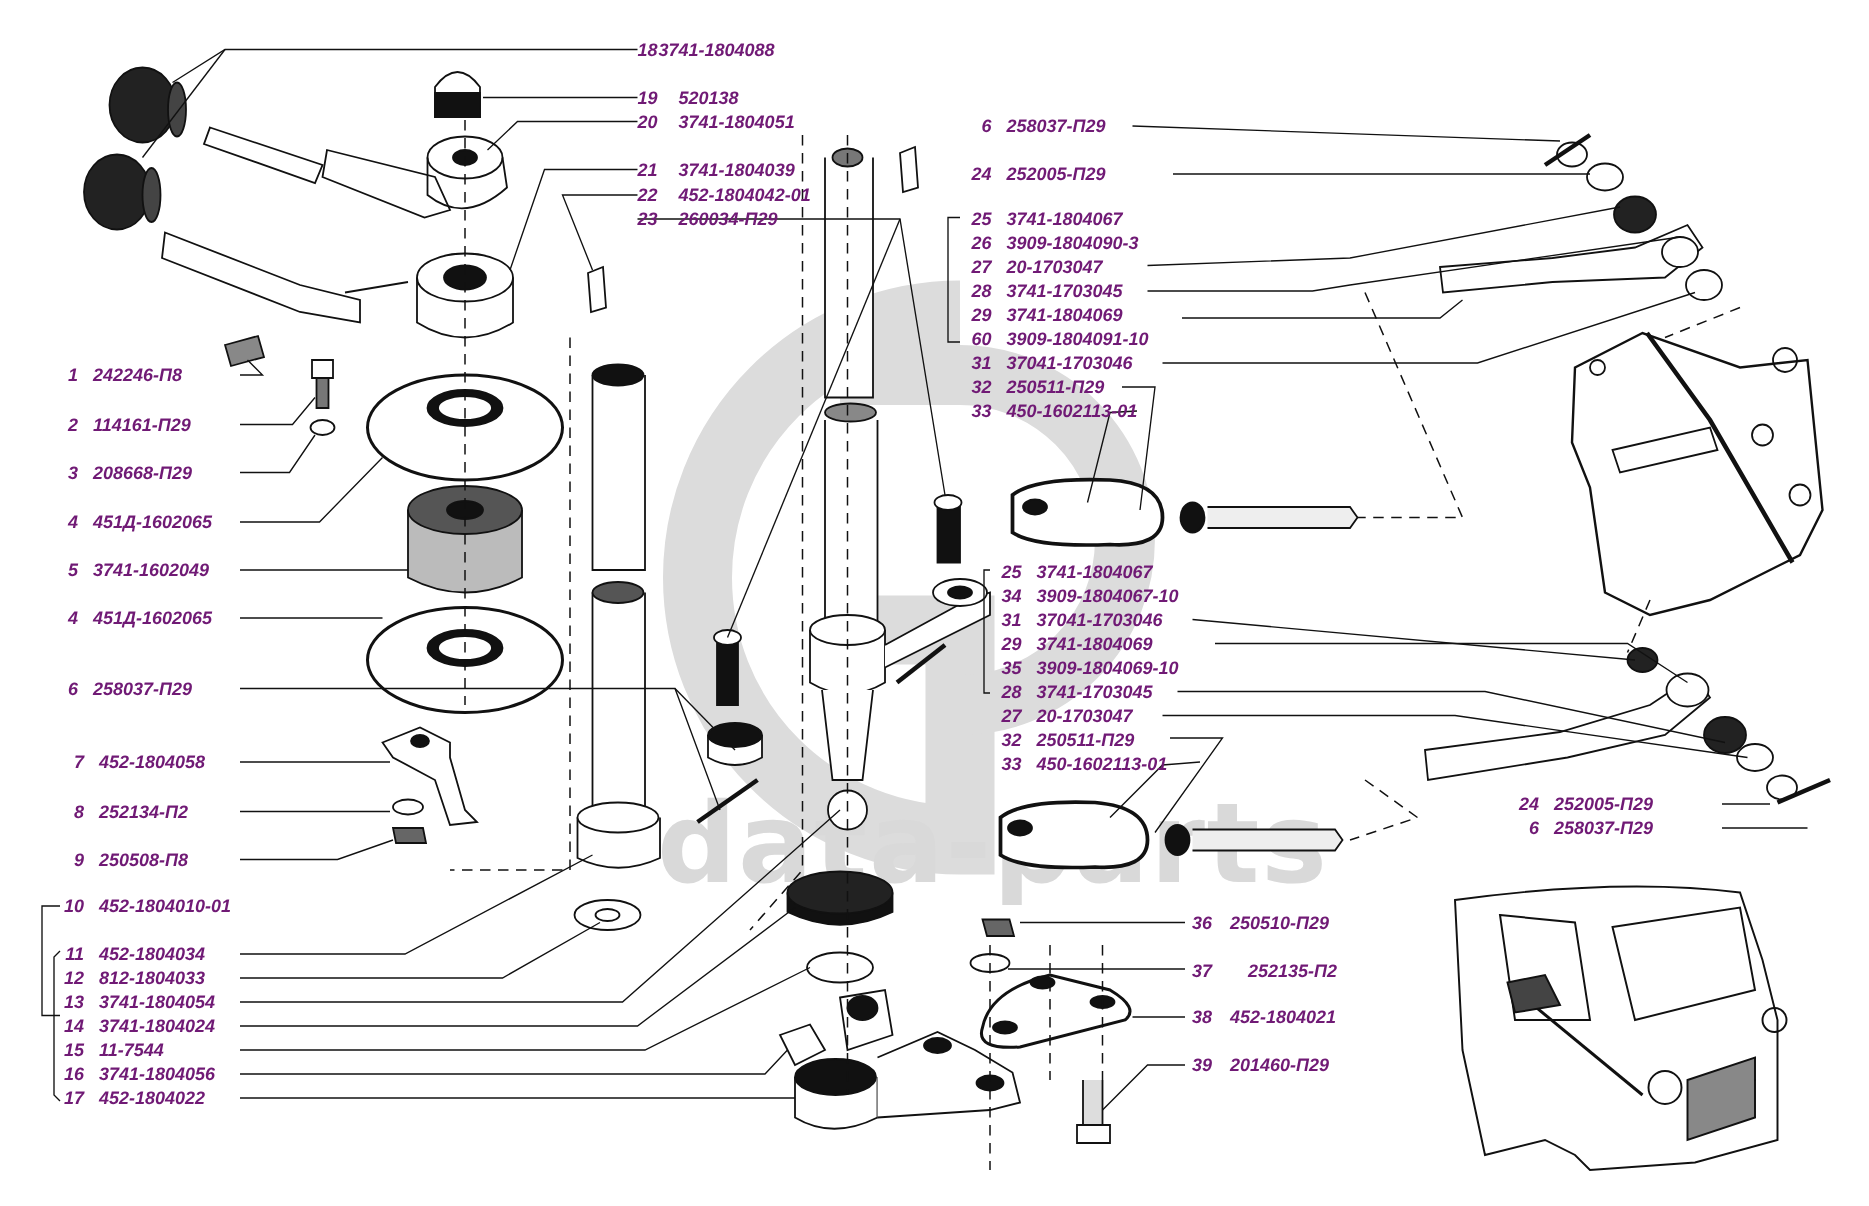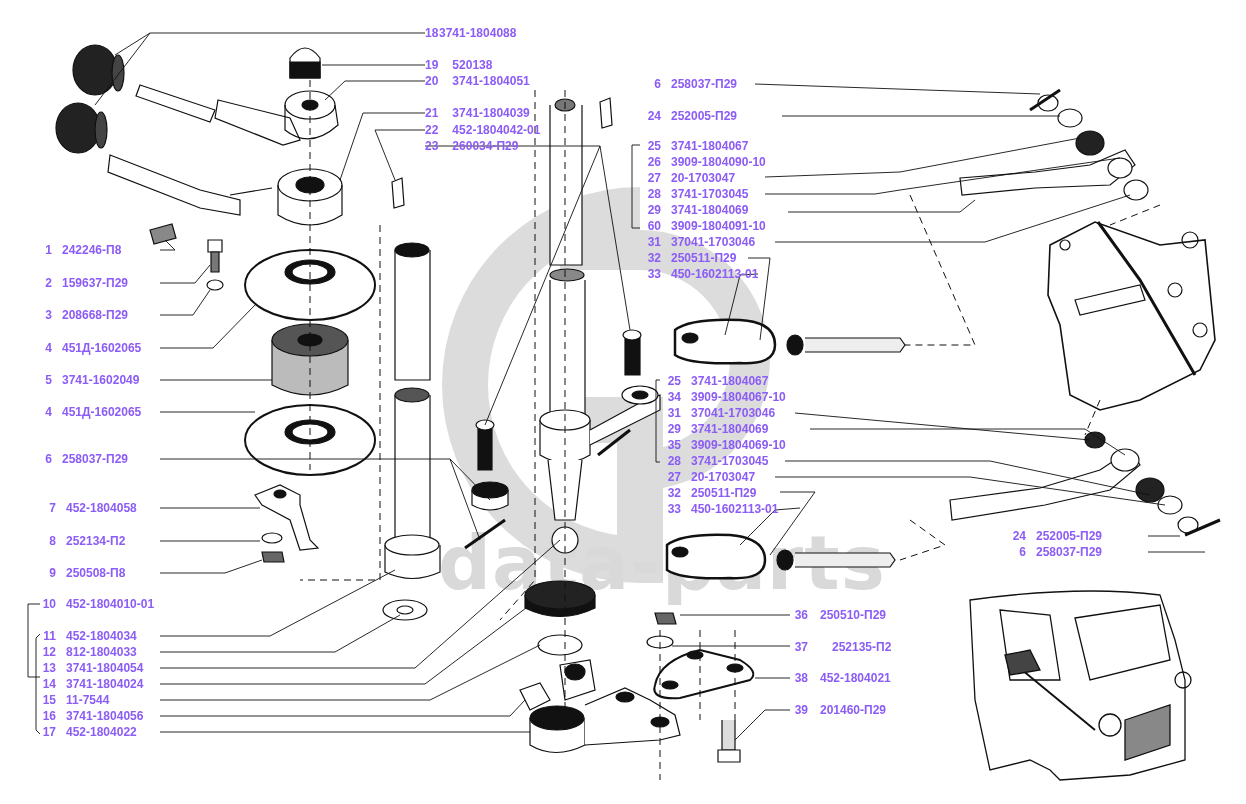--- a/index.html
+++ b/index.html
@@ -1,19 +1,19 @@
 <!DOCTYPE html>
 <html><head>
 <meta charset="utf-8">
 <style>
   html, body { margin: 0; padding: 0; background: #ffffff; }
   body { width: 1246px; height: 804px; overflow: hidden; position: relative; font-family: "Liberation Sans", sans-serif; }
   #stage { position: absolute; left: 0; top: 0; width: 1246px; height: 804px; }
   svg { position: absolute; left: 0; top: 0; }
-  .lbl { position: absolute; font-family: "Liberation Sans", sans-serif; font-size: 12px; font-weight: bold; color: #8b5cf6; white-space: nowrap; line-height: 14px; }
+  .lbl { position: absolute; font-family: "Liberation Sans", sans-serif; font-size: 12px; font-weight: bold; color: #701a75; white-space: nowrap; line-height: 14px; font-style: italic; }
   .lbl .num { display: inline-block; text-align: right; }
   .lbl .pn { display: inline-block; margin-left: 10px; }
   .wm-text { position: absolute; left: 438px; top: 520px; font-family: "DejaVu Sans", sans-serif; font-weight: bold; font-size: 74px; color: #d9d9d9; letter-spacing: 1px; }
 </style>
 </head>
 <body>
 
 <div id="stage">
 
   <svg width="1246" height="804">
@@ -283,21 +283,21 @@
 
   <div>
     <div class="lbl" style="left:425px;top:26px"><span class="num" style="width:0">18</span><span class="pn" style="margin-left:14px">3741-1804088</span></div>
     <div class="lbl" style="left:425px;top:58px"><span class="num">19</span><span class="pn" style="margin-left:14px">520138</span></div>
     <div class="lbl" style="left:425px;top:74px"><span class="num">20</span><span class="pn" style="margin-left:14px">3741-1804051</span></div>
     <div class="lbl" style="left:425px;top:106px"><span class="num">21</span><span class="pn" style="margin-left:14px">3741-1804039</span></div>
     <div class="lbl" style="left:425px;top:123px"><span class="num">22</span><span class="pn" style="margin-left:14px">452-1804042-01</span></div>
     <div class="lbl" style="left:425px;top:139px"><span class="num">23</span><span class="pn" style="margin-left:14px">260034-П29</span></div>
 
     <div class="lbl" style="left:40px;top:243px"><span class="num" style="width:12px">1</span><span class="pn">242246-П8</span></div>
-    <div class="lbl" style="left:40px;top:276px"><span class="num" style="width:12px">2</span><span class="pn">159637-П29</span></div>
+    <div class="lbl" style="left:40px;top:276px"><span class="num" style="width:12px">2</span><span class="pn">114161-П29</span></div>
     <div class="lbl" style="left:40px;top:308px"><span class="num" style="width:12px">3</span><span class="pn">208668-П29</span></div>
     <div class="lbl" style="left:40px;top:341px"><span class="num" style="width:12px">4</span><span class="pn">451Д-1602065</span></div>
     <div class="lbl" style="left:40px;top:373px"><span class="num" style="width:12px">5</span><span class="pn">3741-1602049</span></div>
     <div class="lbl" style="left:40px;top:405px"><span class="num" style="width:12px">4</span><span class="pn">451Д-1602065</span></div>
     <div class="lbl" style="left:40px;top:452px"><span class="num" style="width:12px">6</span><span class="pn">258037-П29</span></div>
     <div class="lbl" style="left:40px;top:501px"><span class="num" style="width:16px">7</span><span class="pn">452-1804058</span></div>
     <div class="lbl" style="left:40px;top:534px"><span class="num" style="width:16px">8</span><span class="pn">252134-П2</span></div>
     <div class="lbl" style="left:40px;top:566px"><span class="num" style="width:16px">9</span><span class="pn">250508-П8</span></div>
     <div class="lbl" style="left:40px;top:597px"><span class="num" style="width:16px">10</span><span class="pn">452-1804010-01</span></div>
     <div class="lbl" style="left:40px;top:629px"><span class="num" style="width:16px">11</span><span class="pn">452-1804034</span></div>
@@ -306,21 +306,21 @@
     <div class="lbl" style="left:40px;top:677px"><span class="num" style="width:16px">14</span><span class="pn">3741-1804024</span></div>
     <div class="lbl" style="left:40px;top:693px"><span class="num" style="width:16px">15</span><span class="pn">11-7544</span></div>
     <div class="lbl" style="left:40px;top:709px"><span class="num" style="width:16px">16</span><span class="pn">3741-1804056</span></div>
     <div class="lbl" style="left:40px;top:725px"><span class="num" style="width:16px">17</span><span class="pn">452-1804022</span></div>
   </div>
 
   <div>
     <div class="lbl" style="left:645px;top:77px"><span class="num" style="width:16px">6</span><span class="pn">258037-П29</span></div>
     <div class="lbl" style="left:645px;top:109px"><span class="num" style="width:16px">24</span><span class="pn">252005-П29</span></div>
     <div class="lbl" style="left:645px;top:139px"><span class="num" style="width:16px">25</span><span class="pn">3741-1804067</span></div>
-    <div class="lbl" style="left:645px;top:155px"><span class="num" style="width:16px">26</span><span class="pn">3909-1804090-10</span></div>
+    <div class="lbl" style="left:645px;top:155px"><span class="num" style="width:16px">26</span><span class="pn">3909-1804090-3</span></div>
     <div class="lbl" style="left:645px;top:171px"><span class="num" style="width:16px">27</span><span class="pn">20-1703047</span></div>
     <div class="lbl" style="left:645px;top:187px"><span class="num" style="width:16px">28</span><span class="pn">3741-1703045</span></div>
     <div class="lbl" style="left:645px;top:203px"><span class="num" style="width:16px">29</span><span class="pn">3741-1804069</span></div>
     <div class="lbl" style="left:645px;top:219px"><span class="num" style="width:16px">60</span><span class="pn">3909-1804091-10</span></div>
     <div class="lbl" style="left:645px;top:235px"><span class="num" style="width:16px">31</span><span class="pn">37041-1703046</span></div>
     <div class="lbl" style="left:645px;top:251px"><span class="num" style="width:16px">32</span><span class="pn">250511-П29</span></div>
     <div class="lbl" style="left:645px;top:267px"><span class="num" style="width:16px">33</span><span class="pn">450-1602113-01</span></div>
   </div>
 
   <div>

